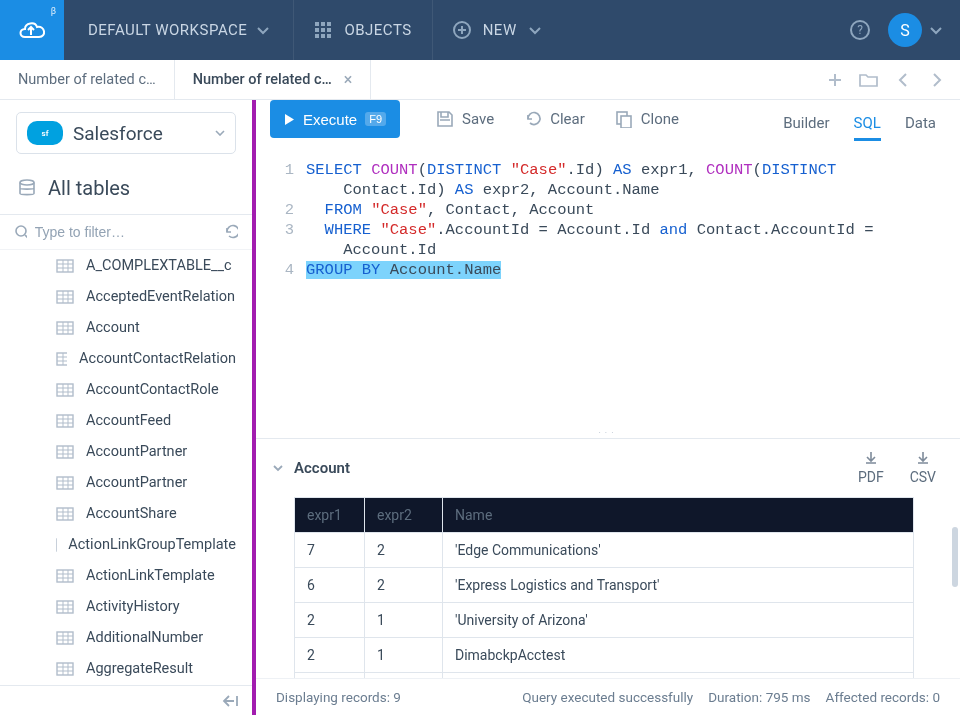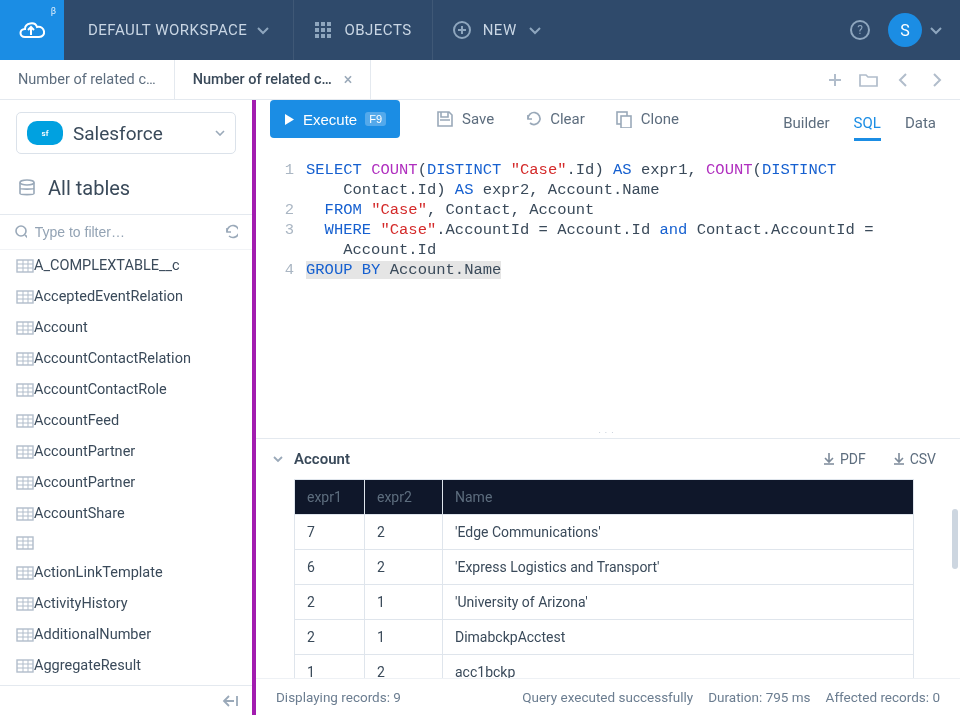--- a/index.html
+++ b/index.html
@@ -35,21 +35,21 @@
   .sidebar { width: 256px; border-right: 4px solid #a21caf; display: flex; flex-direction: column; }
   .conn-box { padding: 12px 16px; }
   .conn-sel { border: 1px solid #dbe2ea; border-radius: 5px; height: 42px; display: flex; align-items: center; padding: 0 10px; gap: 10px; cursor: pointer; }
   .sf-badge { width: 36px; height: 24px; background: #00a1e0; border-radius: 10px; display:flex; align-items:center; justify-content:center; color:#fff; font-size:8px; font-weight:600; }
   .conn-name { flex: 1; font-size: 19px; }
   .all-tables { padding: 10px 18px 14px; display: flex; align-items: center; gap: 12px; font-size: 20px; color: #3a4a5a; border-bottom: 1px solid #e4e9ef; cursor: pointer; }
   .filter-row { padding: 8px 14px; display: flex; align-items: center; gap: 8px; border-bottom: 1px solid #f1f3f6; }
   .filter-input { border: none; outline: none; flex: 1; font-size: 14px; color: #6b7d90; }
   .filter-input::placeholder { color: #93a3b4; }
   .tables-list { flex: 1; overflow-y: auto; }
-  .table-item { padding: 7px 16px; display: flex; align-items: center; gap: 0; font-size: 14.5px; cursor: pointer; }
+  .table-item { padding: 7px 16px; display: flex; align-items: center; gap: 12px; font-size: 14.5px; cursor: pointer; margin-left: 40px; }
   .tbl-ic { width: 18px; height: 14px; display: inline-block; }
   .sidebar-footer { height: 30px; display: flex; align-items: center; justify-content: flex-end; padding: 0 10px; border-top: 1px solid #e4e9ef; }
 
   
   .content { flex: 1; display: flex; flex-direction: column; min-width: 0; }
   .toolbar { height: 56px; display: flex; align-items: flex-start; padding: 0 14px; gap: 2px; }
   .btn-primary { background: #1b8de4; color: #fff; border: none; height: 38px; padding: 0 14px; border-radius: 4px; font-size: 15px; display: flex; align-items: center; gap: 8px; cursor: pointer; }
   .kbd { background: rgba(255,255,255,0.25); padding: 1px 4px; border-radius: 3px; font-size: 11px; font-weight: 500; }
   .tool-btn { display: flex; align-items: center; gap: 8px; padding: 0 14px; height: 38px; color: #5d6d7e; cursor: pointer; font-size: 15px; }
   .view-tabs { margin-left: auto; display: flex; gap: 24px; padding-right: 10px; }
@@ -57,29 +57,29 @@
   .view-tab.active { color: #1b8de4; border-bottom: 3px solid #1b8de4; }
 
   
   .editor { flex: 0 0 272px; display: flex; font-family: "SF Mono", Consolas, "Courier New", monospace; font-size: 15.5px; line-height: 20px; padding-top: 4px; overflow: hidden; }
   .gutter { width: 50px; text-align: right; color: #aab6c3; padding-right: 12px; user-select:none; }
   .gutter div { height: 20px; }
   .code { flex: 1; white-space: pre; padding-right: 6px; }
   .kw-blue { color: #1660d0; }
   .kw-red { color: #d42a2a; }
   .kw-purp { color: #b02fbf; }
-  .cursor-line { background: #e5e5e5; display:inline; }
+  .cursor-line { background: #7dd3fc; display:inline; }
 
   .drag-handle { height: 10px; text-align: center; color: #b1bdcb; font-size: 9px; letter-spacing: 4px; cursor: row-resize; }
 
   
   .result { flex: 1; display: flex; flex-direction: column; border-top: 1px solid #e4e9ef; min-height: 0; }
   .result-head { display: flex; align-items: center; padding: 8px 16px; gap: 10px; }
   .result-title { font-size: 15px; font-weight: 600; }
-  .export-btn { display: flex; align-items: center; gap: 4px; color: #5d6d7e; cursor: pointer; font-size: 14px; padding: 4px 8px; }
+  .export-btn { display: flex; align-items: center; gap: 4px; color: #5d6d7e; cursor: pointer; font-size: 14px; padding: 4px 8px; flex-direction: column; }
   .result-body { flex: 1; overflow: auto; padding: 0 16px 4px 38px; position: relative; }
   .rtable { border-collapse: collapse; width: 620px; }
   .rtable th, .rtable td { border: 1px solid #dfe5ec; padding: 9px 12px; text-align: left; font-size: 14px; font-weight: 400; }
   .rtable th { background: #0f172a; color: #5d6d7e; }
   .vscroll { position: absolute; right: 2px; top: 30px; width: 6px; height: 60px; background: #cdd6e0; border-radius: 3px; }
   .result-foot { display: flex; align-items: center; padding: 10px 20px; font-size: 13.5px; color: #6b7d90; gap: 15px; border-top: 1px solid #eef1f5; }
   .foot-spacer { flex: 1; }
 
   
   svg { display: block; }
@@ -271,20 +271,21 @@
             <rect x="1" y="1" width="16" height="12" fill="none" stroke="#b1bdcb" stroke-width="1.4"></rect>
             <path d="M1 5 H17 M1 9 H17 M7 1 V13 M12 1 V13" stroke="#b1bdcb" stroke-width="1"></path>
           </svg>
           <span>AccountShare</span>
         </div>
         <div class="table-item">
           <svg class="tbl-ic" width="18" height="14">
             <rect x="1" y="1" width="16" height="12" fill="none" stroke="#b1bdcb" stroke-width="1.4"></rect>
             <path d="M1 5 H17 M1 9 H17 M7 1 V13 M12 1 V13" stroke="#b1bdcb" stroke-width="1"></path>
           </svg>
+          <span>ActionLinkGroupTemplate</span>
         </div>
         <div class="table-item">
           <svg class="tbl-ic" width="18" height="14">
             <rect x="1" y="1" width="16" height="12" fill="none" stroke="#b1bdcb" stroke-width="1.4"></rect>
             <path d="M1 5 H17 M1 9 H17 M7 1 V13 M12 1 V13" stroke="#b1bdcb" stroke-width="1"></path>
           </svg>
           <span>ActionLinkTemplate</span>
         </div>
         <div class="table-item">
           <svg class="tbl-ic" width="18" height="14">

